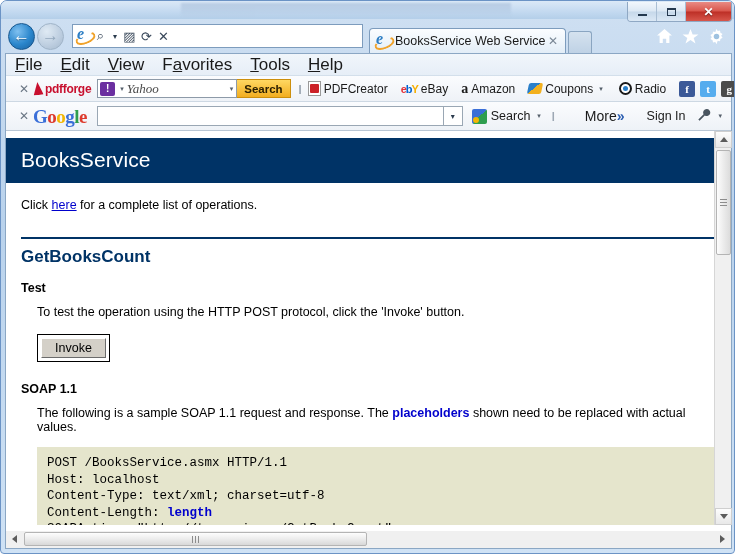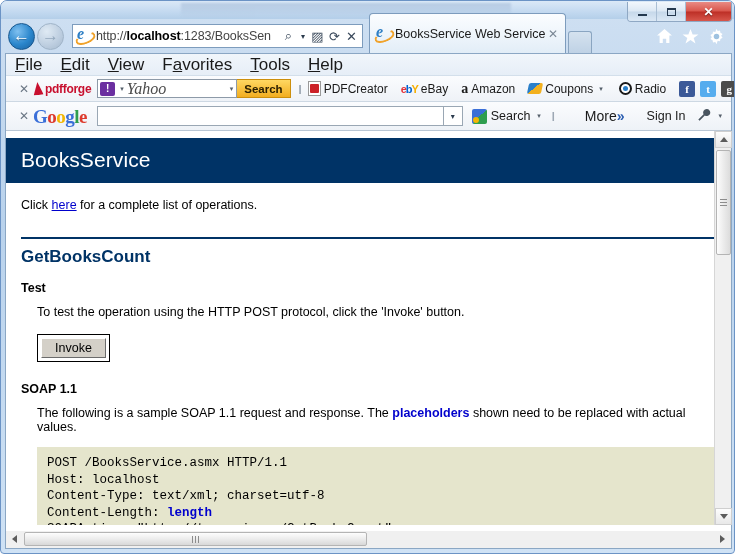--- a/index.html
+++ b/index.html
@@ -98,21 +98,21 @@
   #url-text b { color: #000000; font-weight: bold; }
   .addr-icon {
     width: 17px; height: 20px; flex: none;
     display: flex; align-items: center; justify-content: center;
     color: #39485a; font-size: 13px;
   }
   .addr-icon.caret { width: 12px; font-size: 8px; color: #2b3b4d; }
 
   #tabstrip { display: flex; align-items: flex-end; height: 34px; margin-left: 6px; }
   #tab1 {
-    height: 40px; min-width: 167px; display: flex; align-items: center;
+    height: 25px; min-width: 167px; display: flex; align-items: center;
     background: linear-gradient(to bottom,#fbfdff 0%,#eef5fb 55%,#e2edf7 100%);
     border: 1px solid #7d9cbd; border-bottom: none;
     border-radius: 4px 4px 0 0; padding: 0 4px 0 5px;
   }
   #tab-title {
     font-size: 12.5px; color: #1a1a1a; margin-left: 4px;
     white-space: nowrap; flex: 1;
   }
   #tab-close {
     width: 15px; text-align: center; color: #7b8896; font-size: 12px;
@@ -167,21 +167,21 @@
     display: flex; align-items: center; height: 19px; width: 140px;
     background: #ffffff; border: 1px solid #8d9aa8; flex: none;
   }
   .y-badge {
     width: 15px; height: 14px; margin: 0 2px 0 2px; flex: none;
     background: #6b2fa0; color: #ffffff; font-weight: bold; font-size: 10px;
     display: flex; align-items: center; justify-content: center; border-radius: 2px;
   }
   .tiny-caret { font-size: 7px; color: #555f6a; margin: 0 3px; }
   #yahoo-label {
-    flex: 1; font-size: 16px; color: #4a4a4a; font-style: italic;
+    flex: 1; font-size: 13px; color: #4a4a4a; font-style: italic;
     font-family: "Liberation Serif", serif;
   }
   #yahoo-search-btn {
     height: 19px; padding: 0 7px; display: flex; align-items: center; flex: none;
     background: linear-gradient(to bottom,#ffd862,#f2ad20);
     border: 1px solid #cc8f0d; border-left: none;
     font-size: 11.5px; color: #2c2000; font-weight: bold;
   }
   .gripper {
     width: 7px; height: 16px; margin: 0 5px; flex: none;
@@ -395,21 +395,20 @@
   <div id="navrow">
     <div class="navarrow back">
       <span>←</span>
     </div>
     <div class="navarrow fwd">
       <span>→</span>
     </div>
 
     <div id="addressbar">
       <span class="ie-e"></span>
-      <span id="url-text"><span>http://</span><b>localhost</b><span>:1283/BooksSen</span></span>
       <span class="addr-icon">⌕</span>
       <span class="addr-icon caret">▾</span>
       <span class="addr-icon">▨</span>
       <span class="addr-icon">⟳</span>
       <span class="addr-icon">✕</span>
     </div>
 
     <div id="tabstrip">
       <div id="tab1">
         <span class="ie-e"></span>

